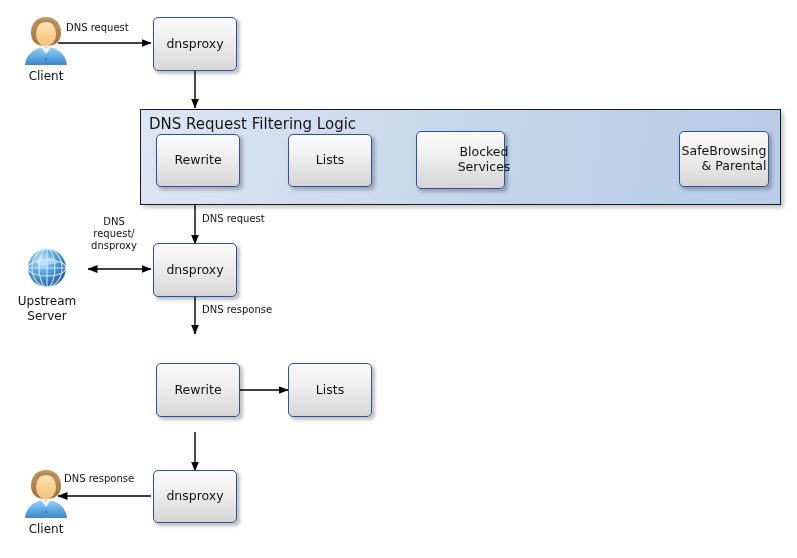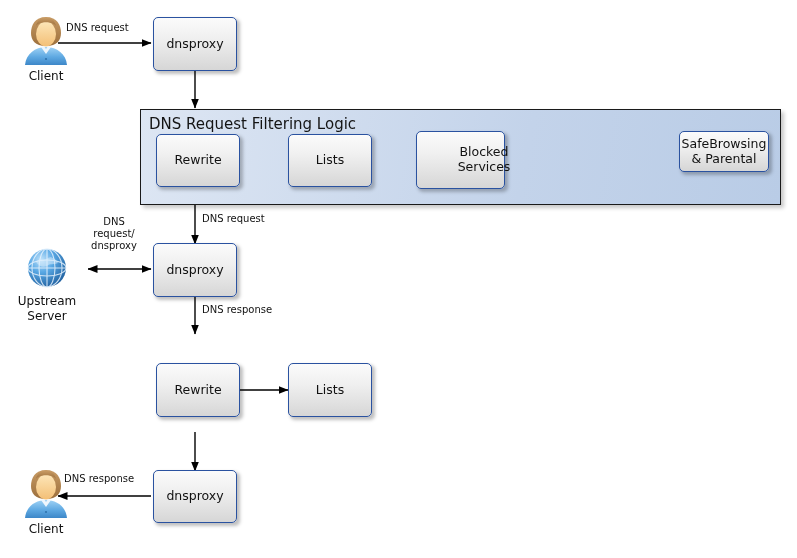--- a/index.html
+++ b/index.html
@@ -140,21 +140,21 @@
   </div>
 
   <div class="node" style="left:416px; top:131px; width:89px; height:58px;padding-left:47px;">
     <div>
       <span>Blocked</span>
       <span>Services</span>
     </div>
   </div>
 
 
-  <div class="node" style="left:679px; top:131px; width:90px; height:41px;">
+  <div class="node" style="left:679px; top:131px; width:90px; height:56px;text-align:right;">
     <div>
       <span>SafeBrowsing</span>
       <span>&amp; Parental</span>
     </div>
   </div>
 
   <div class="node" style="left:156px; top:363px; width:84px; height:54px;">
     <span>Rewrite</span>
   </div>
 

